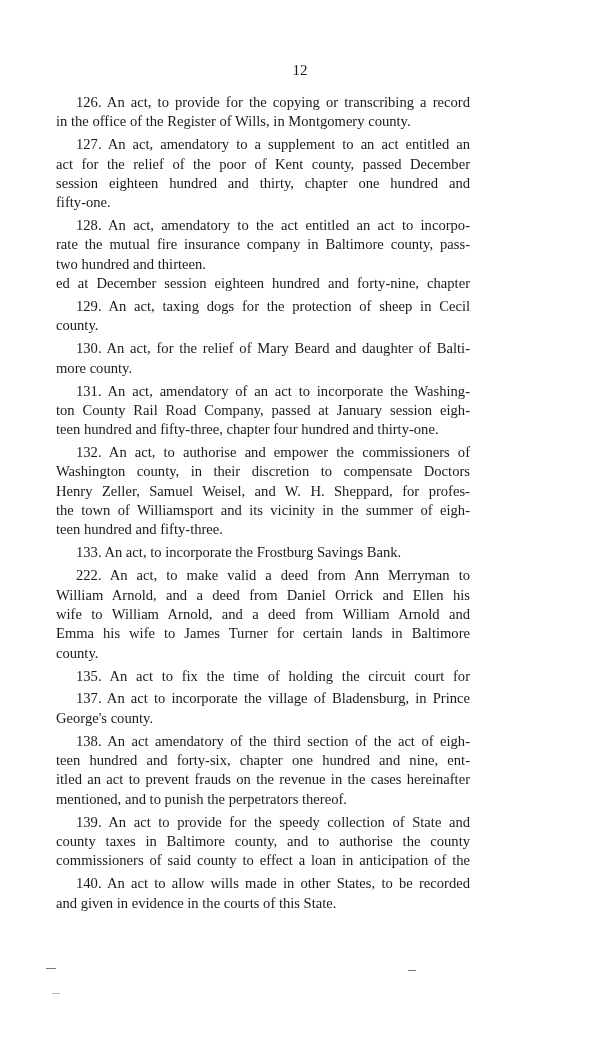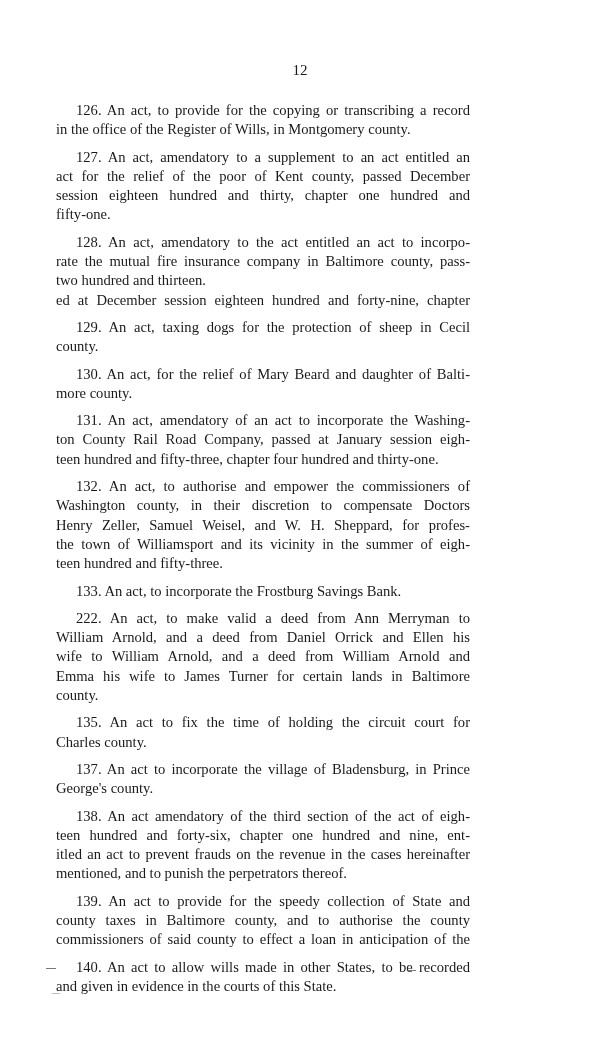--- a/index.html
+++ b/index.html
@@ -13,21 +13,21 @@
       position: absolute; top: 62px; left: 0; width: 600px; text-align: center;
       font-size: 15px; font-weight: normal;
     }
     .entries { position: absolute; top: 93px; left: 56px; width: 414px; }
     .entry { margin: 0 0 3.7px 0; }
     .line {
       display: block; font-size: 14.6px; line-height: 19.3px; height: 19.3px;
       white-space: nowrap; text-align: justify; text-align-last: justify;
       letter-spacing: 0; word-spacing: 0;
     }
-    .line.first { padding-left: 20px; margin-top: 8px; }
+    .line.first { padding-left: 20px; }
     .line.last { text-align-last: left; }
     .mark { position: absolute; height: 1px; background: #777; }
   </style>
 </head>
 <body>
 
 <div class="page">
   <div class="page-number">12</div>
   <div class="entries" id="entries">
       <div class="entry">
@@ -71,21 +71,20 @@
       </div>
       <div class="entry">
         <span class="line first" style="">222. An act, to make valid a deed from Ann Merryman to</span>
         <span class="line" style="">William Arnold, and a deed from Daniel Orrick and Ellen his</span>
         <span class="line" style="">wife to William Arnold, and a deed from William Arnold and</span>
         <span class="line" style="">Emma his wife to James Turner for certain lands in Baltimore</span>
         <span class="line last" style="">county.</span>
       </div>
       <div class="entry">
         <span class="line first" style="">135. An act to fix the time of holding the circuit court for</span>
-        <span class="line last" style="">Charles county.</span>
       </div>
       <div class="entry">
         <span class="line first" style="">137. An act to incorporate the village of Bladensburg, in Prince</span>
         <span class="line last" style="">George's county.</span>
       </div>
       <div class="entry">
         <span class="line first" style="">138. An act amendatory of the third section of the act of eigh-</span>
         <span class="line" style="">teen hundred and forty-six, chapter one hundred and nine, ent-</span>
         <span class="line" style="">itled an act to prevent frauds on the revenue in the cases hereinafter</span>
         <span class="line last" style="">mentioned, and to punish the perpetrators thereof.</span>

